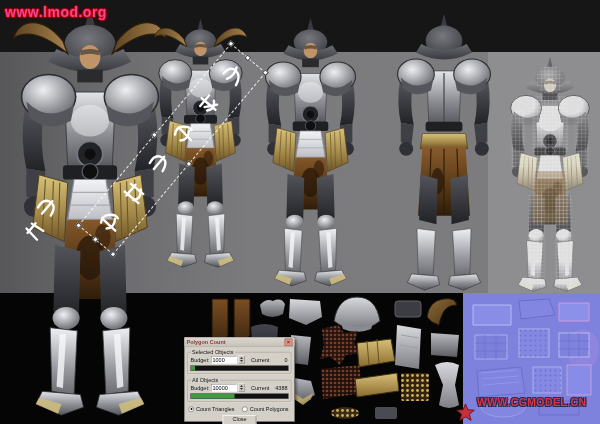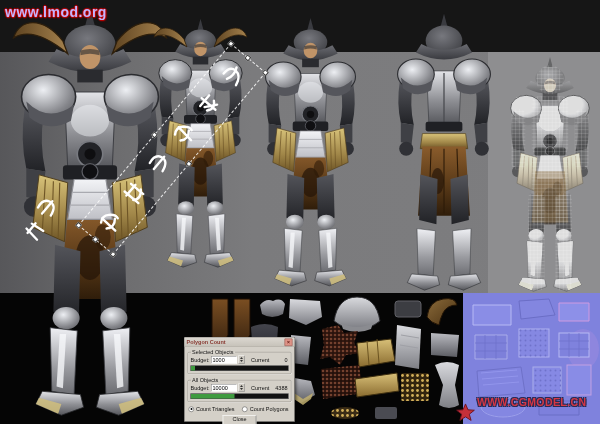--- a/index.html
+++ b/index.html
@@ -21,21 +21,21 @@
   .marquee{position:absolute;left:53px;top:126px;width:238px;height:46px;z-index:5;
      transform:rotate(-50deg);border:1px dashed rgba(255,255,255,.85);
      display:flex;align-items:center;justify-content:space-between;padding:0 12px;box-sizing:border-box;}
   .handle{position:absolute;width:5px;height:5px;background:#fff;border:1px solid #3c3c3c;box-sizing:border-box;}
   .h-tl{left:-3px;top:-3px}.h-tm{left:50%;margin-left:-3px;top:-3px}.h-tr{right:-3px;top:-3px}
   .h-ml{left:-3px;top:50%;margin-top:-3px}.h-mr{right:-3px;top:50%;margin-top:-3px}
   .h-bl{left:-3px;bottom:-3px}.h-bm{left:50%;margin-left:-3px;bottom:-3px}.h-br{right:-3px;bottom:-3px}
   .glyph{flex:0 0 auto;}
   .glyph-loose{position:absolute;z-index:5;transform:rotate(-50deg);}
   
-  .wm-lmod{position:absolute;left:5px;top:4px;z-index:8;font-size:14px;font-weight:bold;color:#c4b5fd;
+  .wm-lmod{position:absolute;left:5px;top:4px;z-index:8;font-size:14px;font-weight:bold;color:#ec4899;
      letter-spacing:.5px;
      text-shadow:-1px 0 1px #c40000,1px 0 1px #c40000,0 -1px 1px #c40000,0 1px 1px #c40000,1px 1px 2px #800;}
   .wm-cg{position:absolute;left:456px;top:396px;z-index:8;display:flex;align-items:center;gap:2px;}
   .wm-cg-text{font-size:10.5px;font-weight:bold;color:#d63743;letter-spacing:.4px;
      border-bottom:2px solid #b82733;padding-bottom:18px;
      text-shadow:1px 1px 0 #2a2a55,-1px -1px 0 #2a2a55,1px -1px 0 #2a2a55,-1px 1px 0 #2a2a55;}
   
   .dialog{position:absolute;left:184px;top:337px;width:220px;height:168px;z-index:7;
      transform:scale(.5);transform-origin:0 0;background:#d4d0c8;color:#111;
      border:1px solid #3f3f3f;box-shadow:inset 1px 1px 0 #f5f4f1,inset -1px -1px 0 #8a877f,2px 3px 6px rgba(0,0,0,.65);

